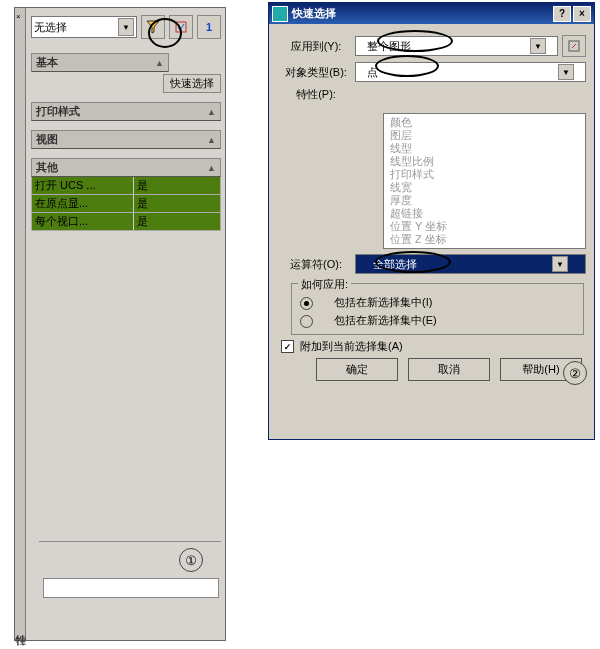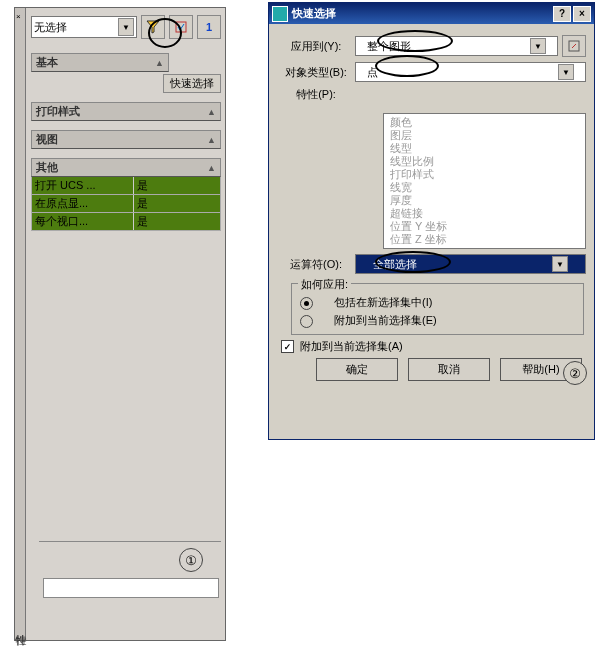--- a/index.html
+++ b/index.html
@@ -192,21 +192,21 @@
         </div>
     </div>
     <div class="group">
       <span class="gt">如何应用:</span>
       <div class="radio-row">
         <span class="radio on"></span>
           <span>包括在新选择集中(I)</span>
         </div>
       <div class="radio-row">
         <span class="radio"></span>
-          <span>附加到当前选择集(E)</span>
+          <span>包括在新选择集中(E)</span>
         </div>
     </div>
     <div class="chk-row">
       <span class="chk">✓</span>
         <span>附加到当前选择集(A)</span>
       </div>
     <div class="btn-row">
       <div class="dbtn">确定</div>
       <div class="dbtn">取消</div>
       <div class="dbtn">帮助(H)</div>

